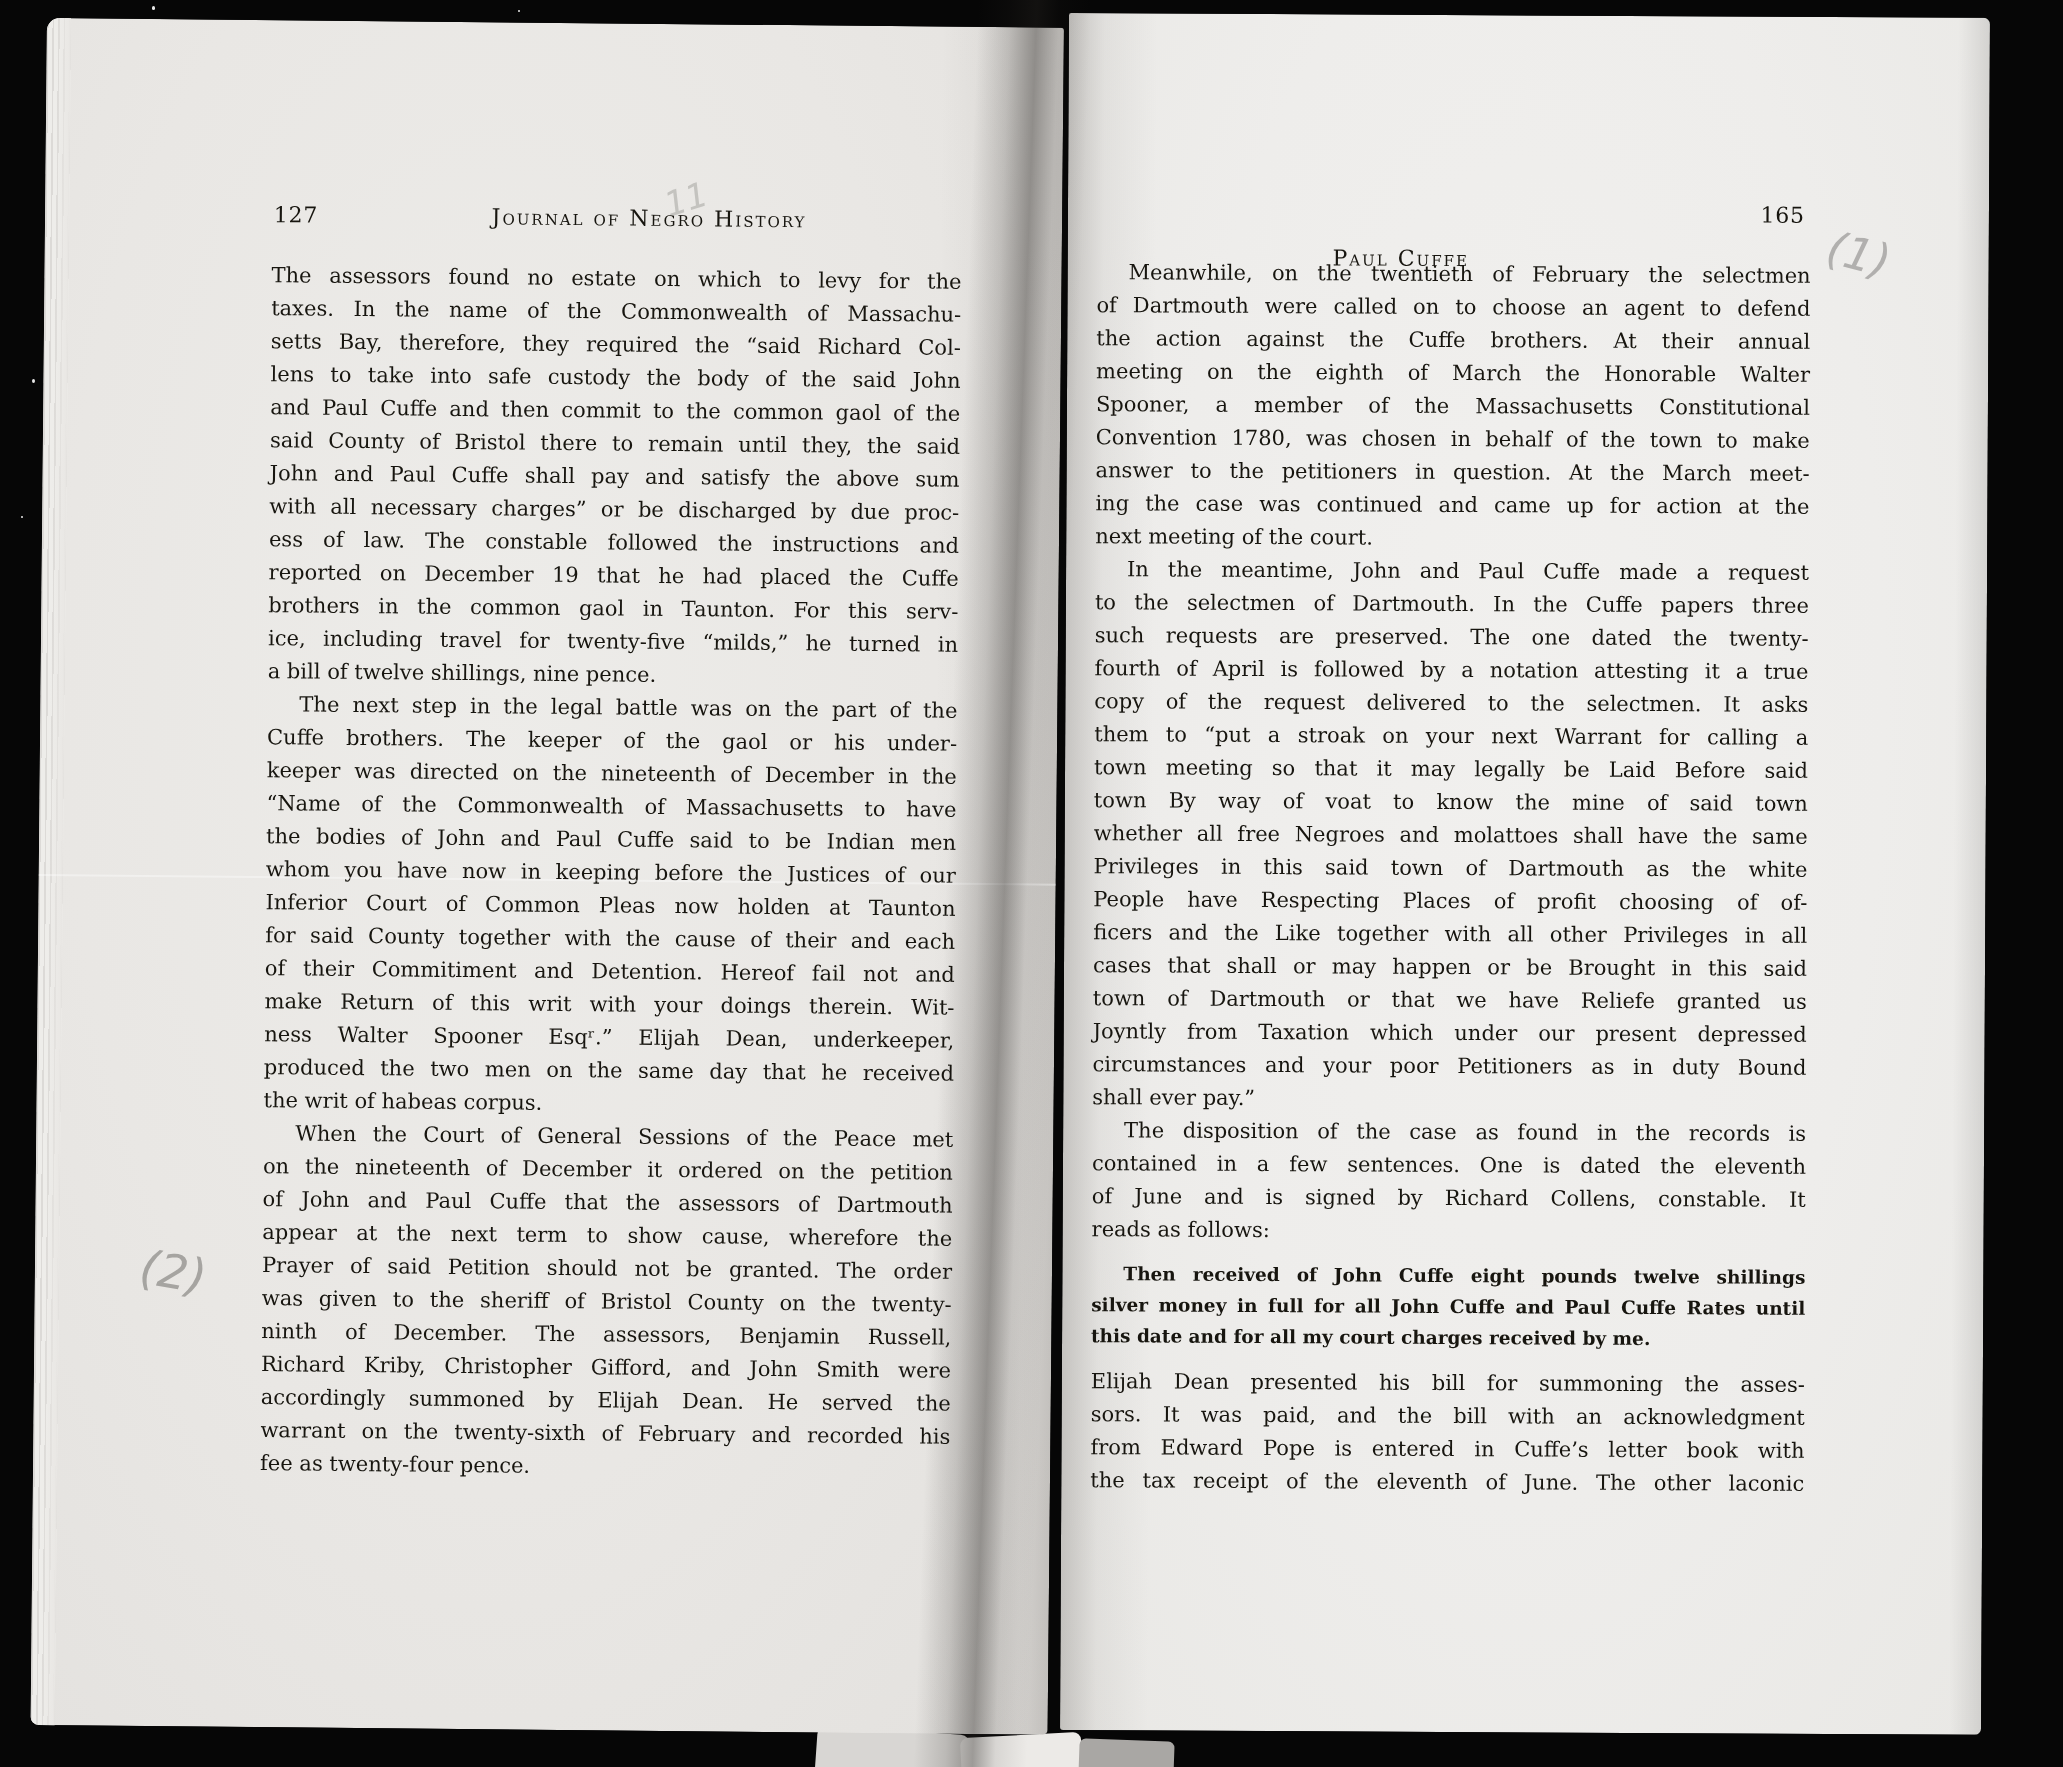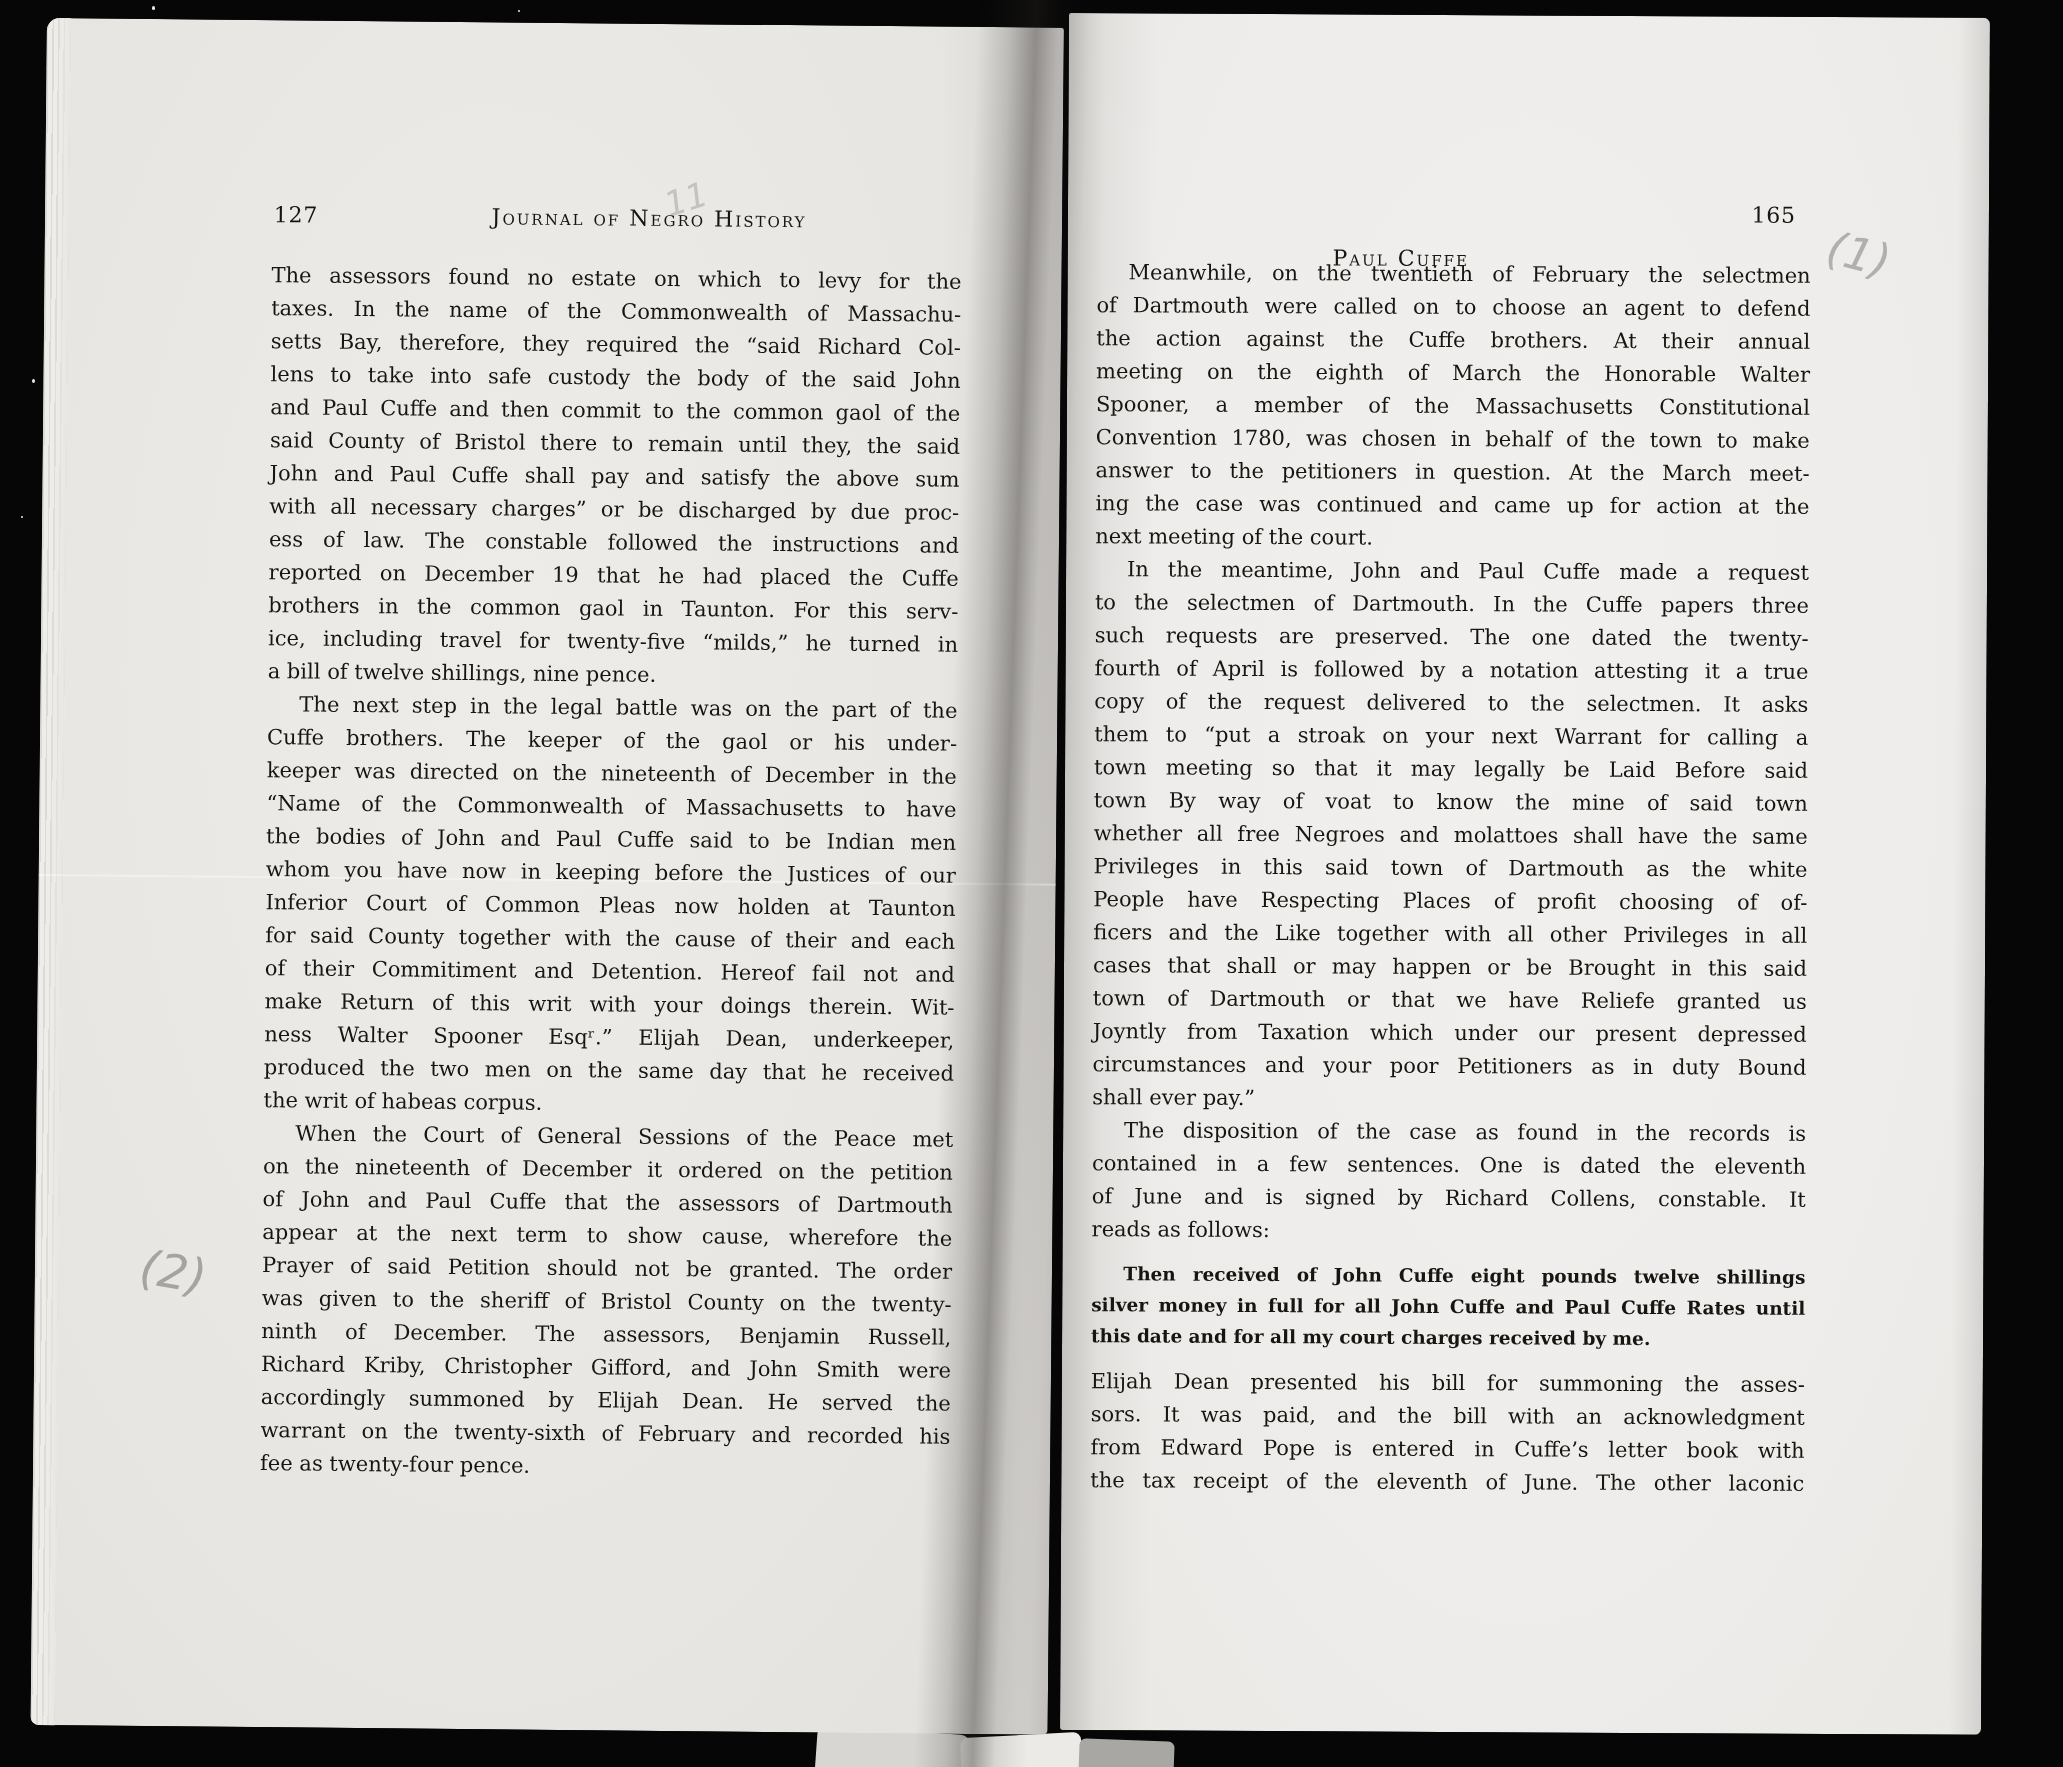--- a/index.html
+++ b/index.html
@@ -51,21 +51,21 @@
       rgba(38,35,32,0) 0%, rgba(38,35,32,0.16) 28%,
       rgba(38,35,32,0.40) 52%, rgba(38,35,32,0.10) 72%, rgba(38,35,32,0) 100%);
   }
   
   .type-block{position:absolute;color:#17150f;}
   .page-left  .type-block{left:227px;top:181px;width:690px;}
   .page-right .type-block{left:29px;top:185px;width:714px;}
   .running-head{position:relative;height:27px;font-size:22px;line-height:27px;}
   .running-head .pageno{position:absolute;top:0;letter-spacing:0.8px;}
   .page-left  .pageno{left:1.6px;}
-  .page-right .pageno{right:15px;text-align:right;}
+  .page-right .pageno{right:6px;text-align:right;}
   .head-title{
     position:absolute;top:0;white-space:nowrap;
     font-variant:small-caps;letter-spacing:2px;
   }
   .page-left  .head-title{left:calc(50% + 32px);transform:translateX(-50%);}
   .page-right .head-title{left:calc(50% - 53px);transform:translateX(-50%);margin-top:45px;}
   .body{margin-top:31px;}
   .para{margin:0;}
   .line{
     font-size:21px;line-height:33px;

